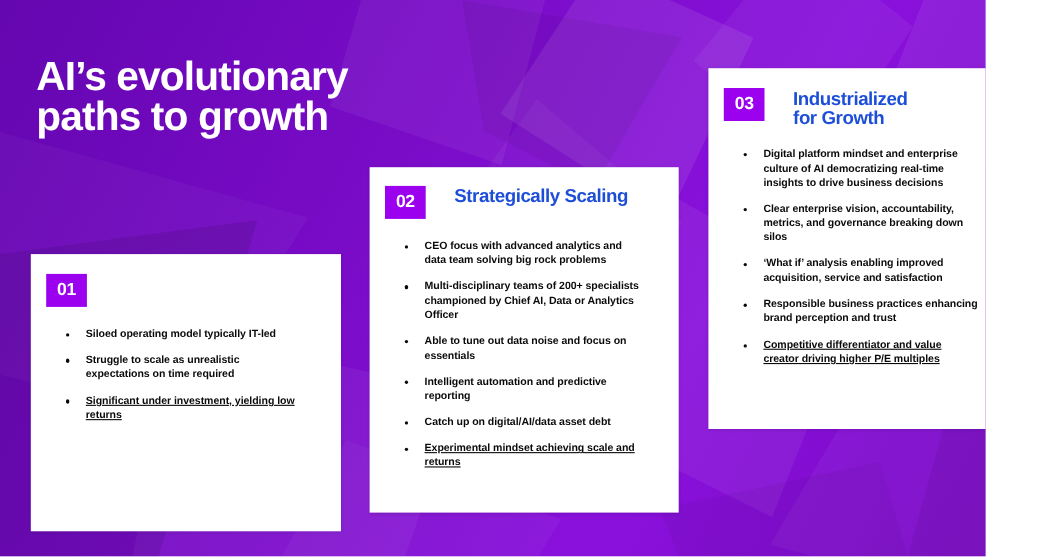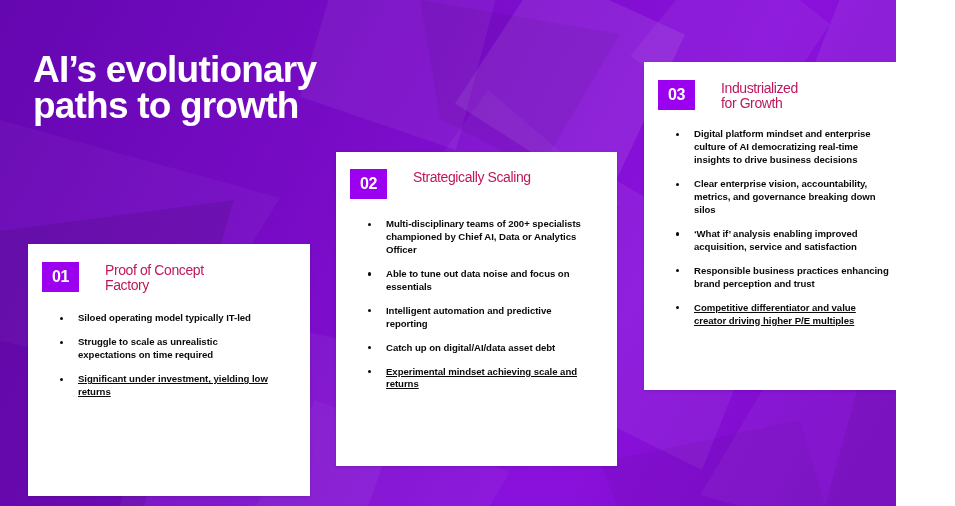--- a/index.html
+++ b/index.html
@@ -97,23 +97,23 @@
     font-weight: 700;
     line-height: 1;
     width: 37px;
     height: 30px;
     display: flex;
     align-items: center;
     justify-content: center;
     letter-spacing: -0.3px;
   }
   .card-title {
-    color: #be185d;
-    font-size: 14px;
-    font-weight: 400;
+    color: #1d4ed8;
+    font-size: 17px;
+    font-weight: 700;
     line-height: 1.08;
     letter-spacing: -0.4px;
     white-space: pre-line;
     padding-top: 1px;
   }
   .bullets {
     list-style: none;
     margin: 16px;
     padding: 0;
   }
@@ -132,21 +132,21 @@
     position: absolute;
     left: 2px;
     top: 4.5px;
     width: 3.2px;
     height: 3.2px;
     border-radius: 50%;
     background: #0a0a0a;
   }
 
   
-  #card-1 { left: 28px;  top: 244px; width: 282px; height: 252px; padding: 18px 16px 14px 14px; }
+  #card-1 { left: 28px;  top: 231px; width: 282px; height: 252px; padding: 18px 16px 14px 14px; }
   #card-2 { left: 336px; top: 152px; width: 281px; height: 314px; padding: 17px 16px 0 14px; }
   #card-3 { left: 644px; top: 62px;  width: 277px; height: 328px; padding: 18px 16px 14px 14px; }
 
   #card-1 .bullets { margin-top: 19px; }
   #card-2 .bullets { margin-top: 19px; }
   #card-3 .bullets { margin-top: 17px; }
 </style>
 </head>
 <body>
 
@@ -168,36 +168,35 @@
     <div class="facet fd3"></div>
     <div class="facet fd4"></div>
   </div>
 
   <h1 id="slide-title">AI’s evolutionary
 paths to growth</h1>
 
   <div class="card" id="card-1">
     <div class="card-head">
       <div class="badge">01</div>
-      <div class="card-title">Proof of Concept
-Factory</div>
     </div>
     <ul class="bullets">
       <li><span class="dot"></span><span>Siloed operating model typically IT-led</span></li>
       <li><span class="dot"></span><span>Struggle to scale as unrealistic expectations on time required</span></li>
       <li><span class="dot"></span><span>Significant under investment, yielding low returns</span></li>
     </ul>
   </div>
 
   <div class="card" id="card-2">
     <div class="card-head">
       <div class="badge">02</div>
       <div class="card-title">Strategically Scaling</div>
     </div>
     <ul class="bullets">
+      <li><span class="dot"></span><span>CEO focus with advanced analytics and data team solving big rock problems</span></li>
       <li><span class="dot"></span><span>Multi-disciplinary teams of 200+ specialists championed by Chief AI, Data or Analytics Officer</span></li>
       <li><span class="dot"></span><span>Able to tune out data noise and focus on essentials</span></li>
       <li><span class="dot"></span><span>Intelligent automation and predictive reporting</span></li>
       <li><span class="dot"></span><span>Catch up on digital/AI/data asset debt</span></li>
       <li><span class="dot"></span><span>Experimental mindset achieving scale and returns</span></li>
     </ul>
   </div>
 
   <div class="card" id="card-3">
     <div class="card-head">

